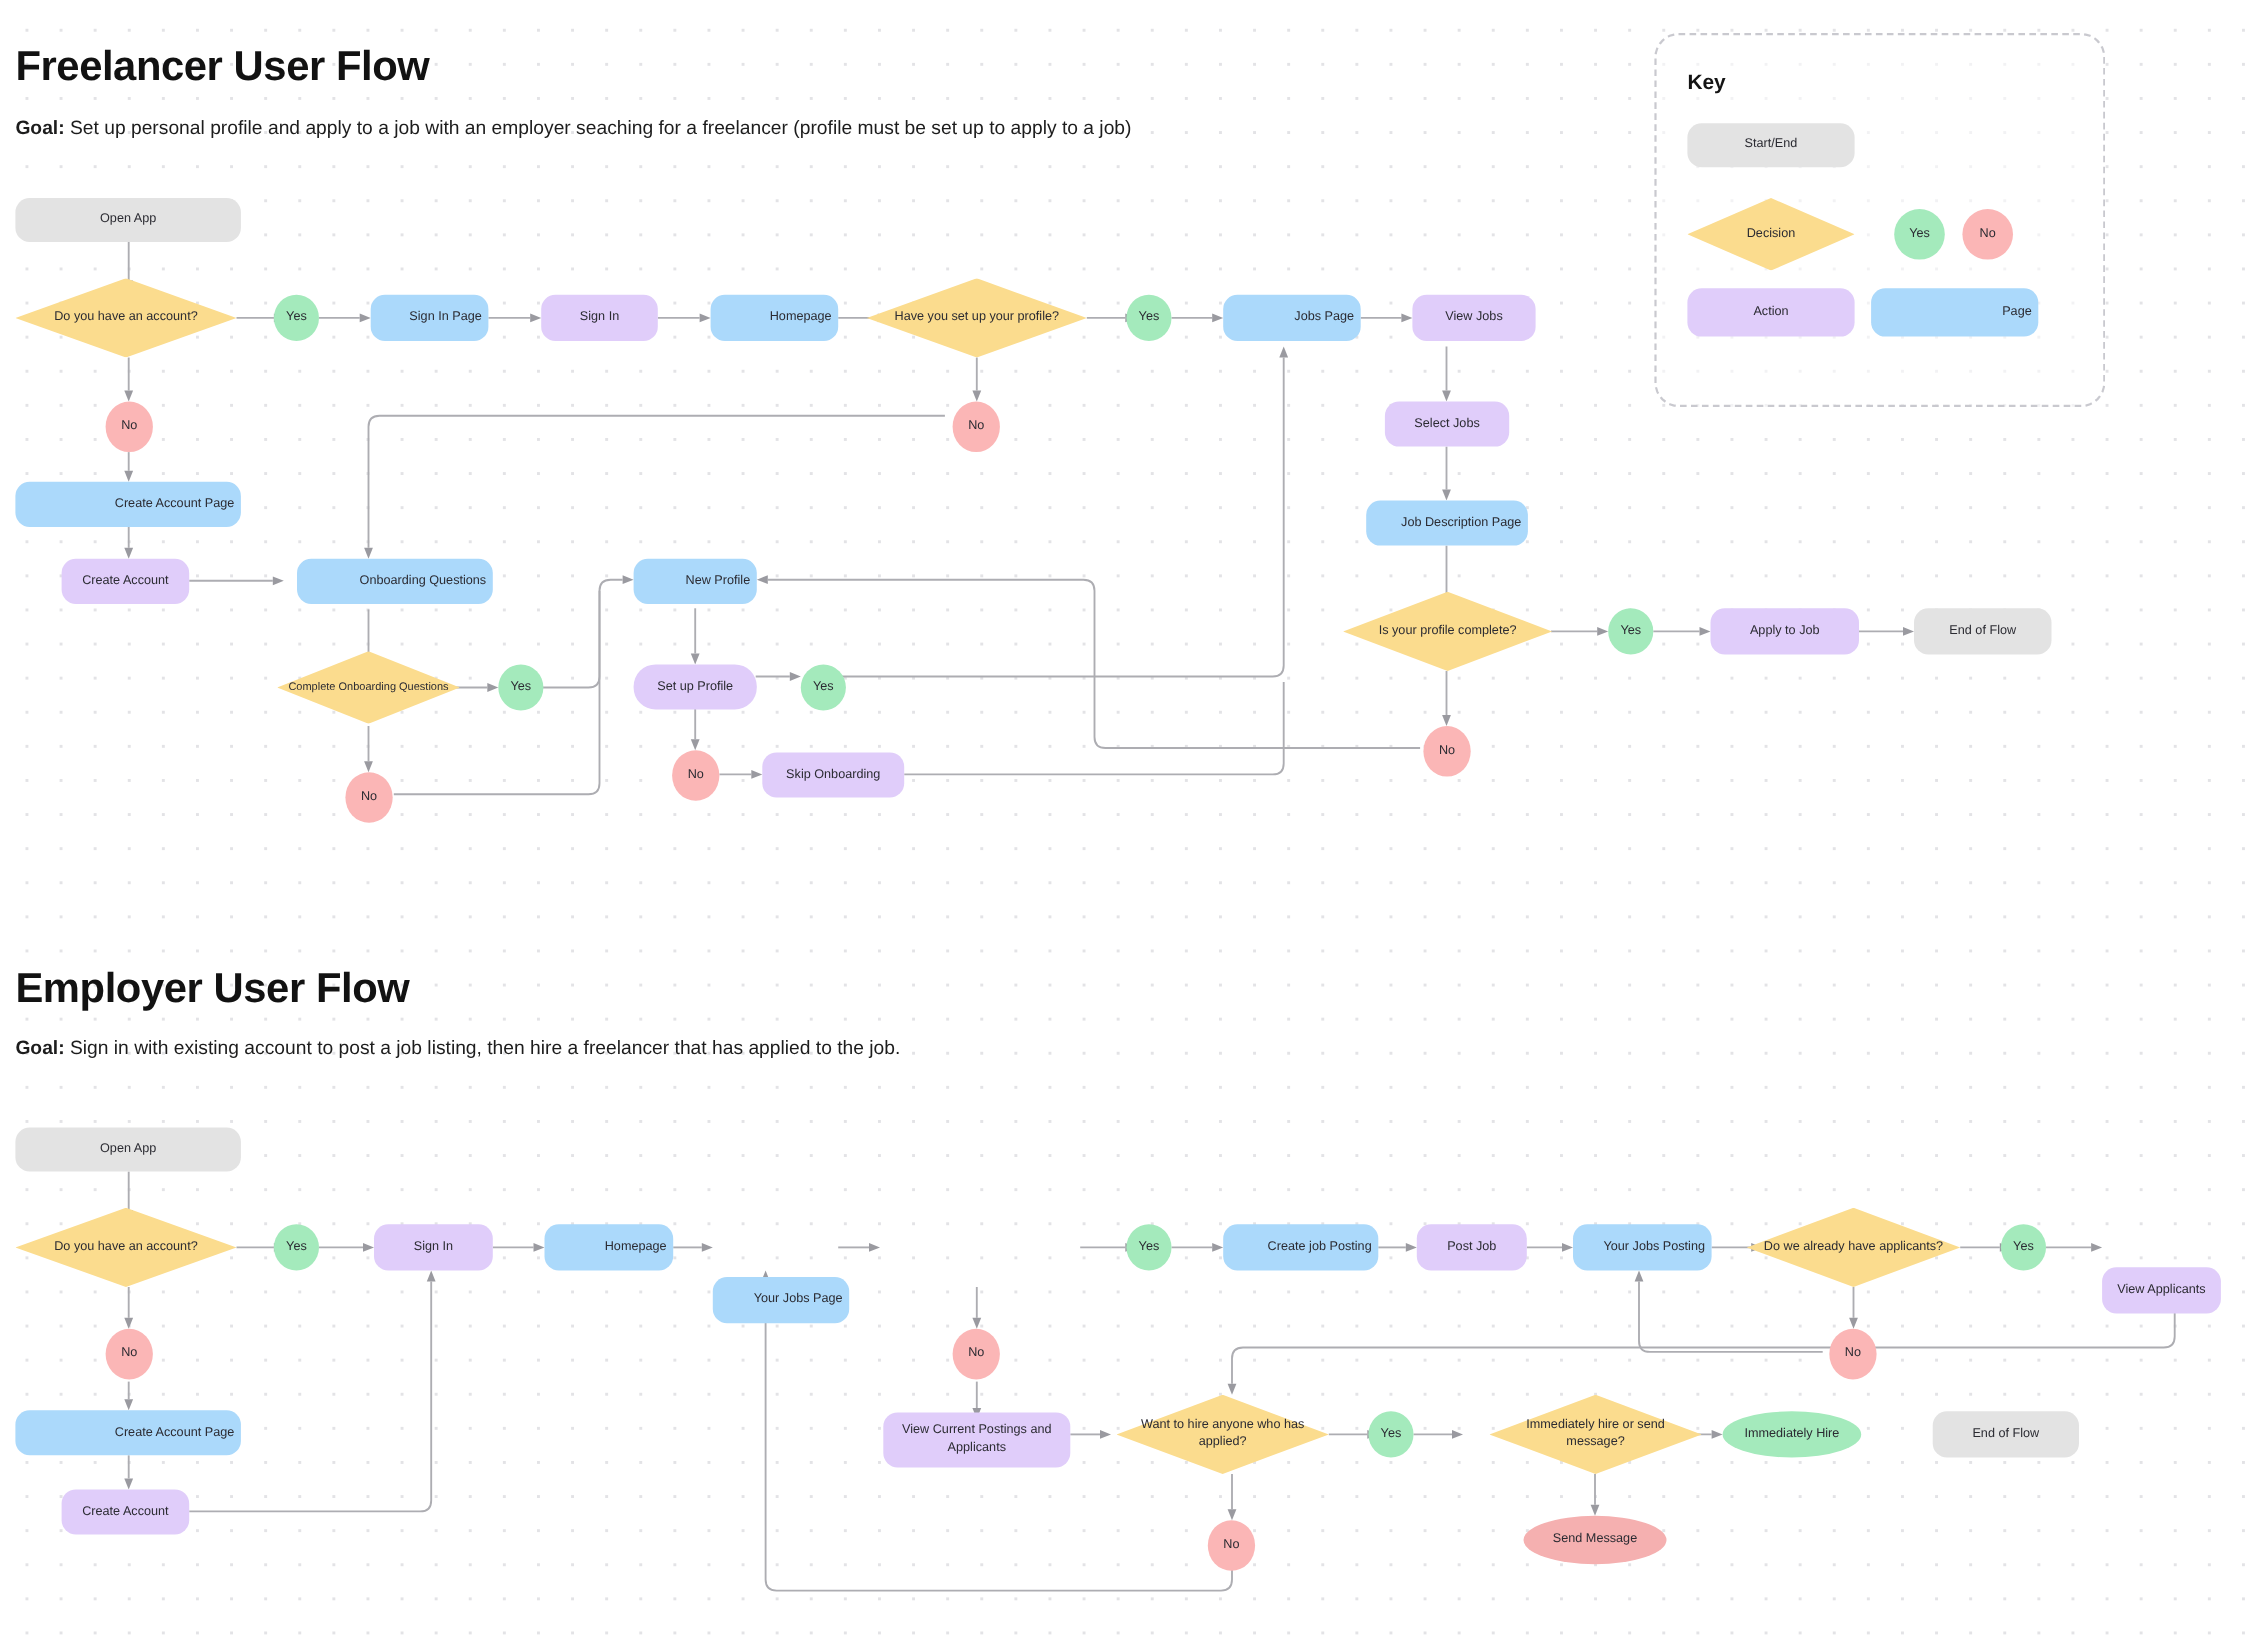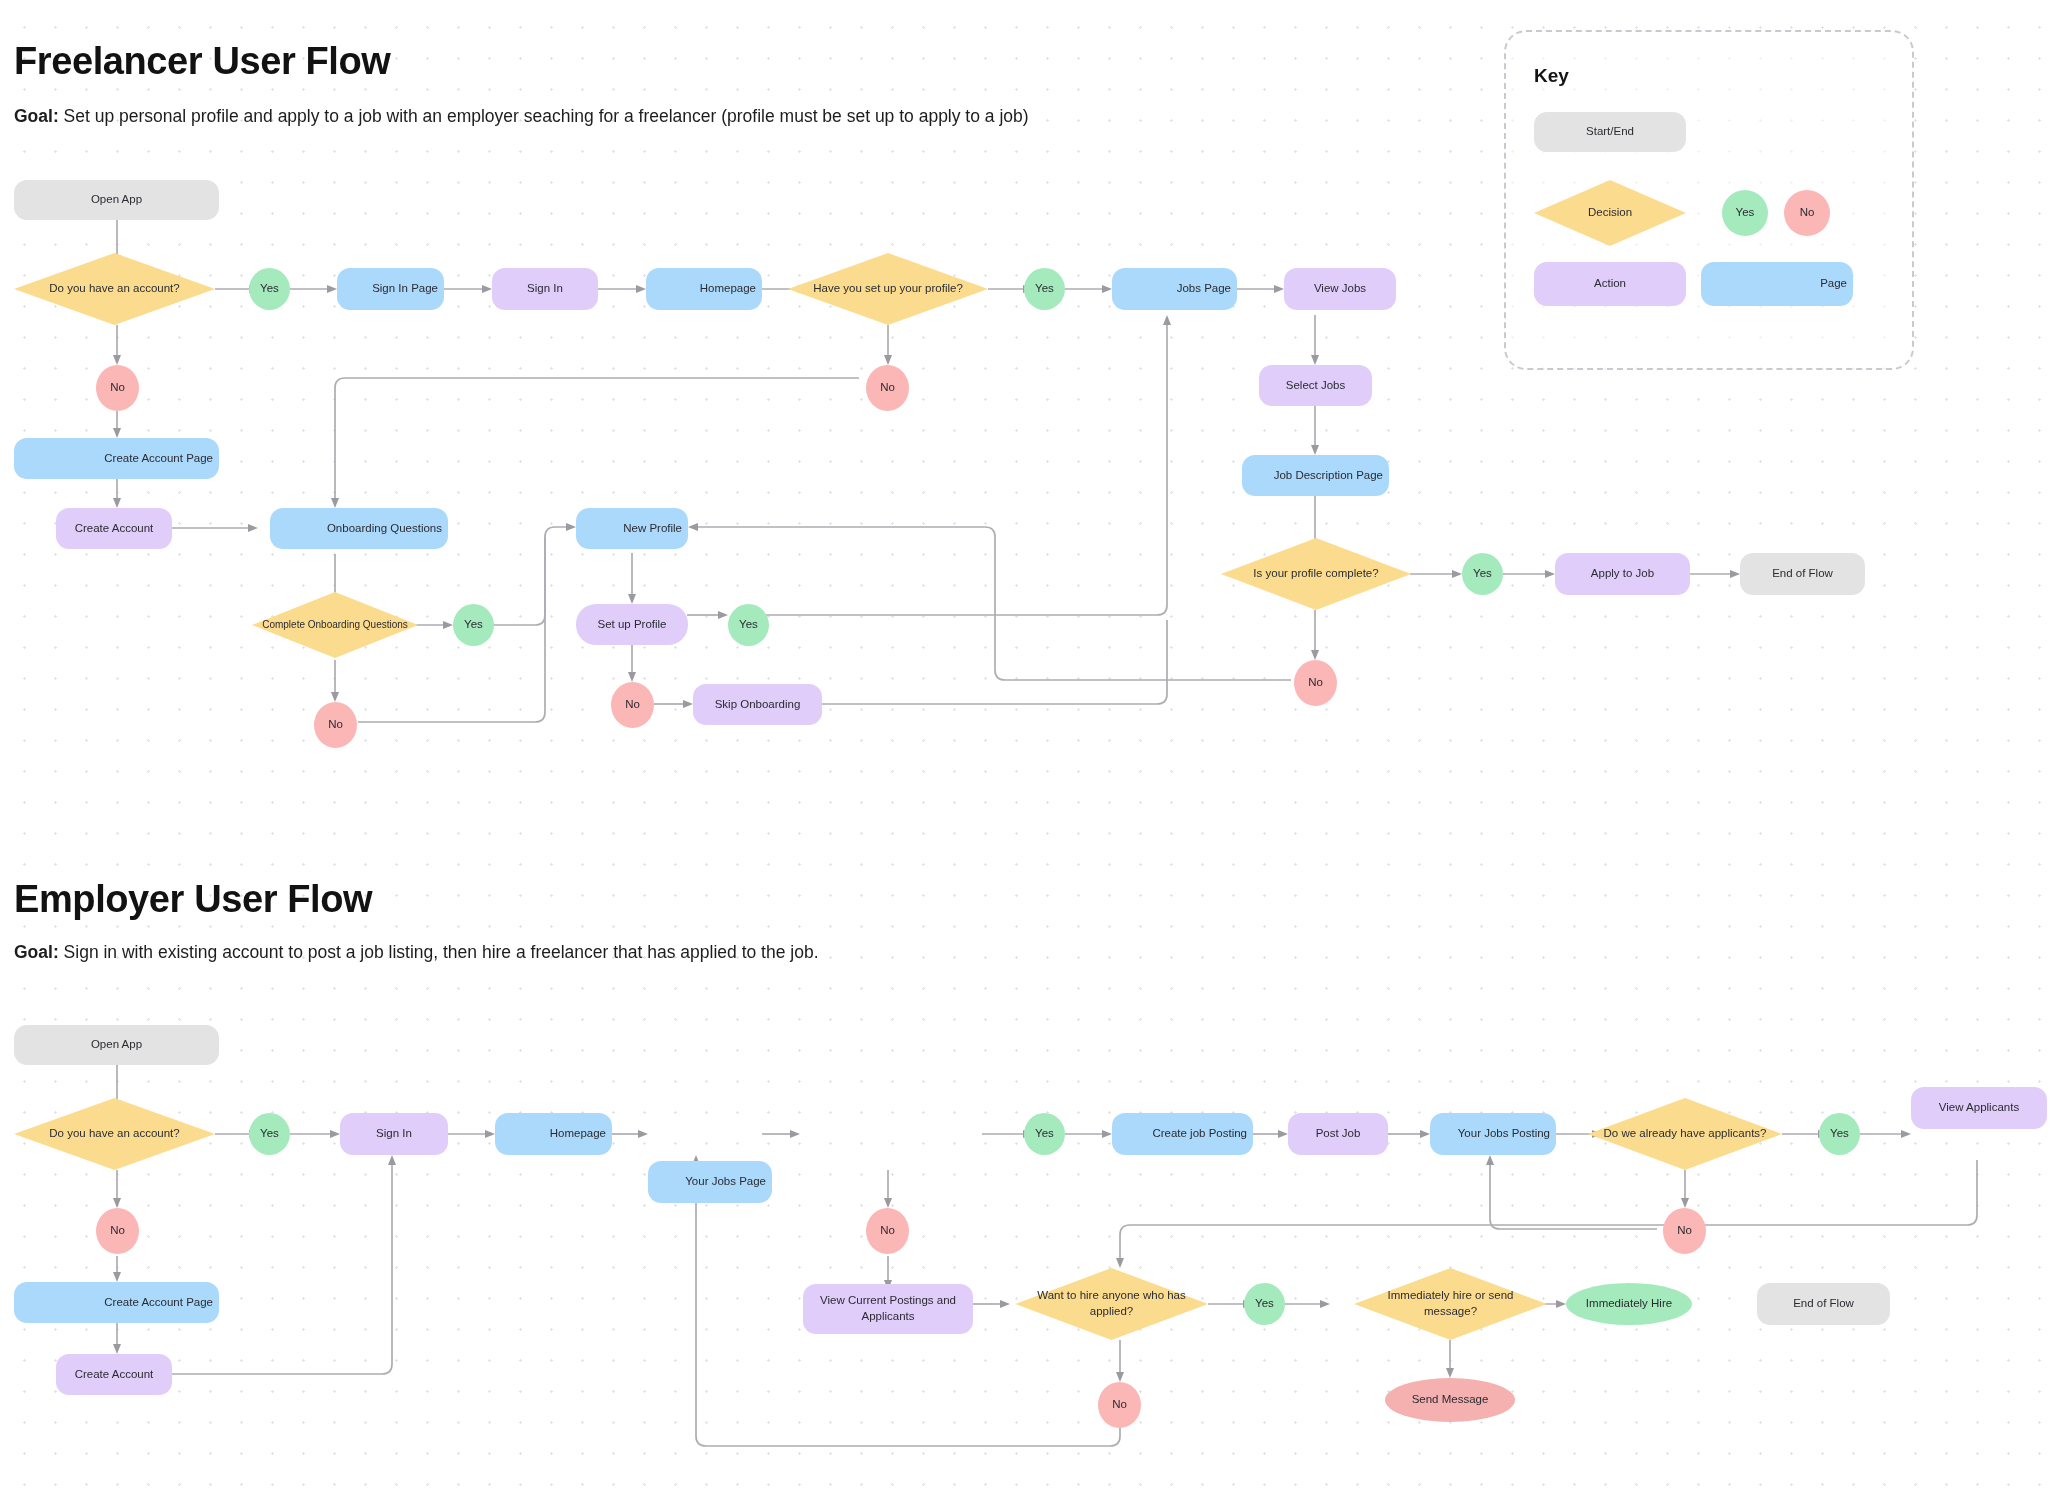--- a/index.html
+++ b/index.html
@@ -485,21 +485,21 @@
 
   <div class="node decision" style="left:1588px; top:1098px; width:194px; height:72px;">
     <span class="dshape"></span>
     <span class="dlabel">Do we already have applicants?</span>
   </div>
 
   <div class="node yes" style="left:1819px; top:1113px; width:41px; height:42px;">
     <span>Yes</span>
   </div>
 
-  <div class="node action" style="left:1911px; top:1087px; width:136px; height:42px;align-items:center;">
+  <div class="node action" style="left:1911px; top:1152px; width:108px; height:42px;align-items:center;">
     <span>View Applicants</span>
   </div>
 
   <div class="node no" style="left:96px; top:1208px; width:43px; height:46px;">
     <span>No</span>
   </div>
 
   <div class="node no" style="left:866px; top:1208px; width:43px; height:46px;">
     <span>No</span>
   </div>

